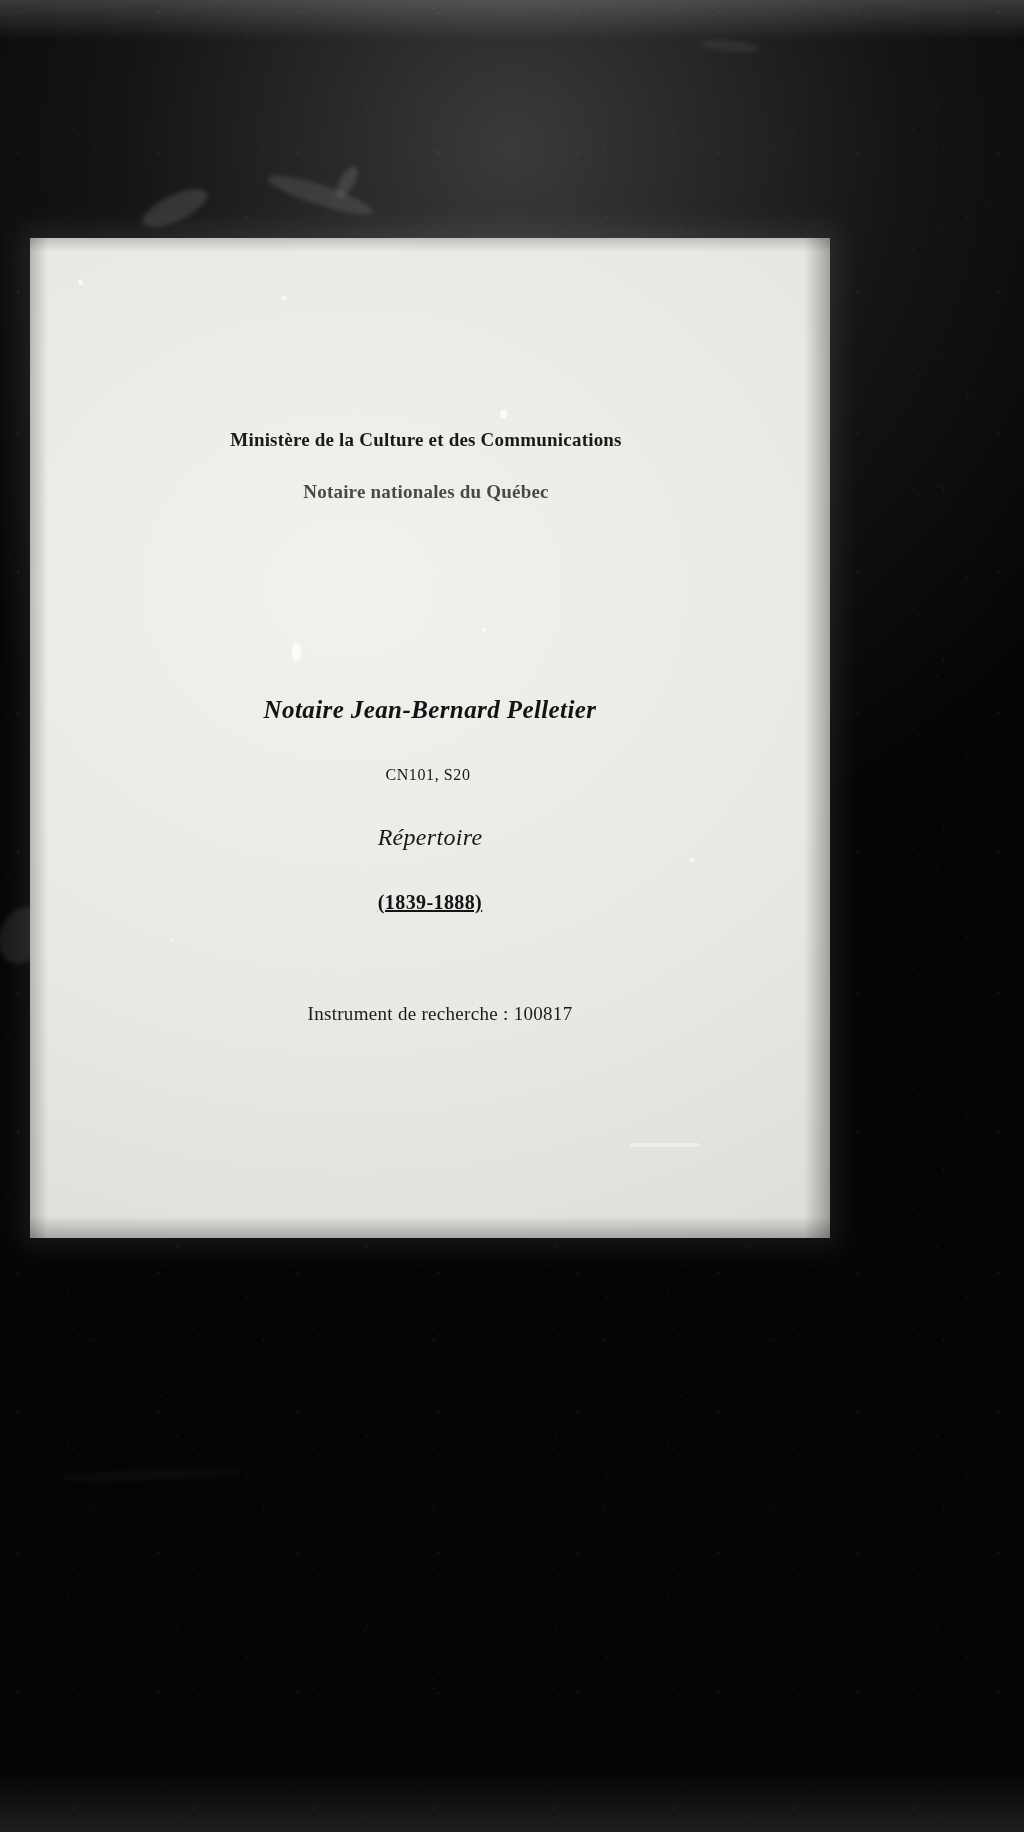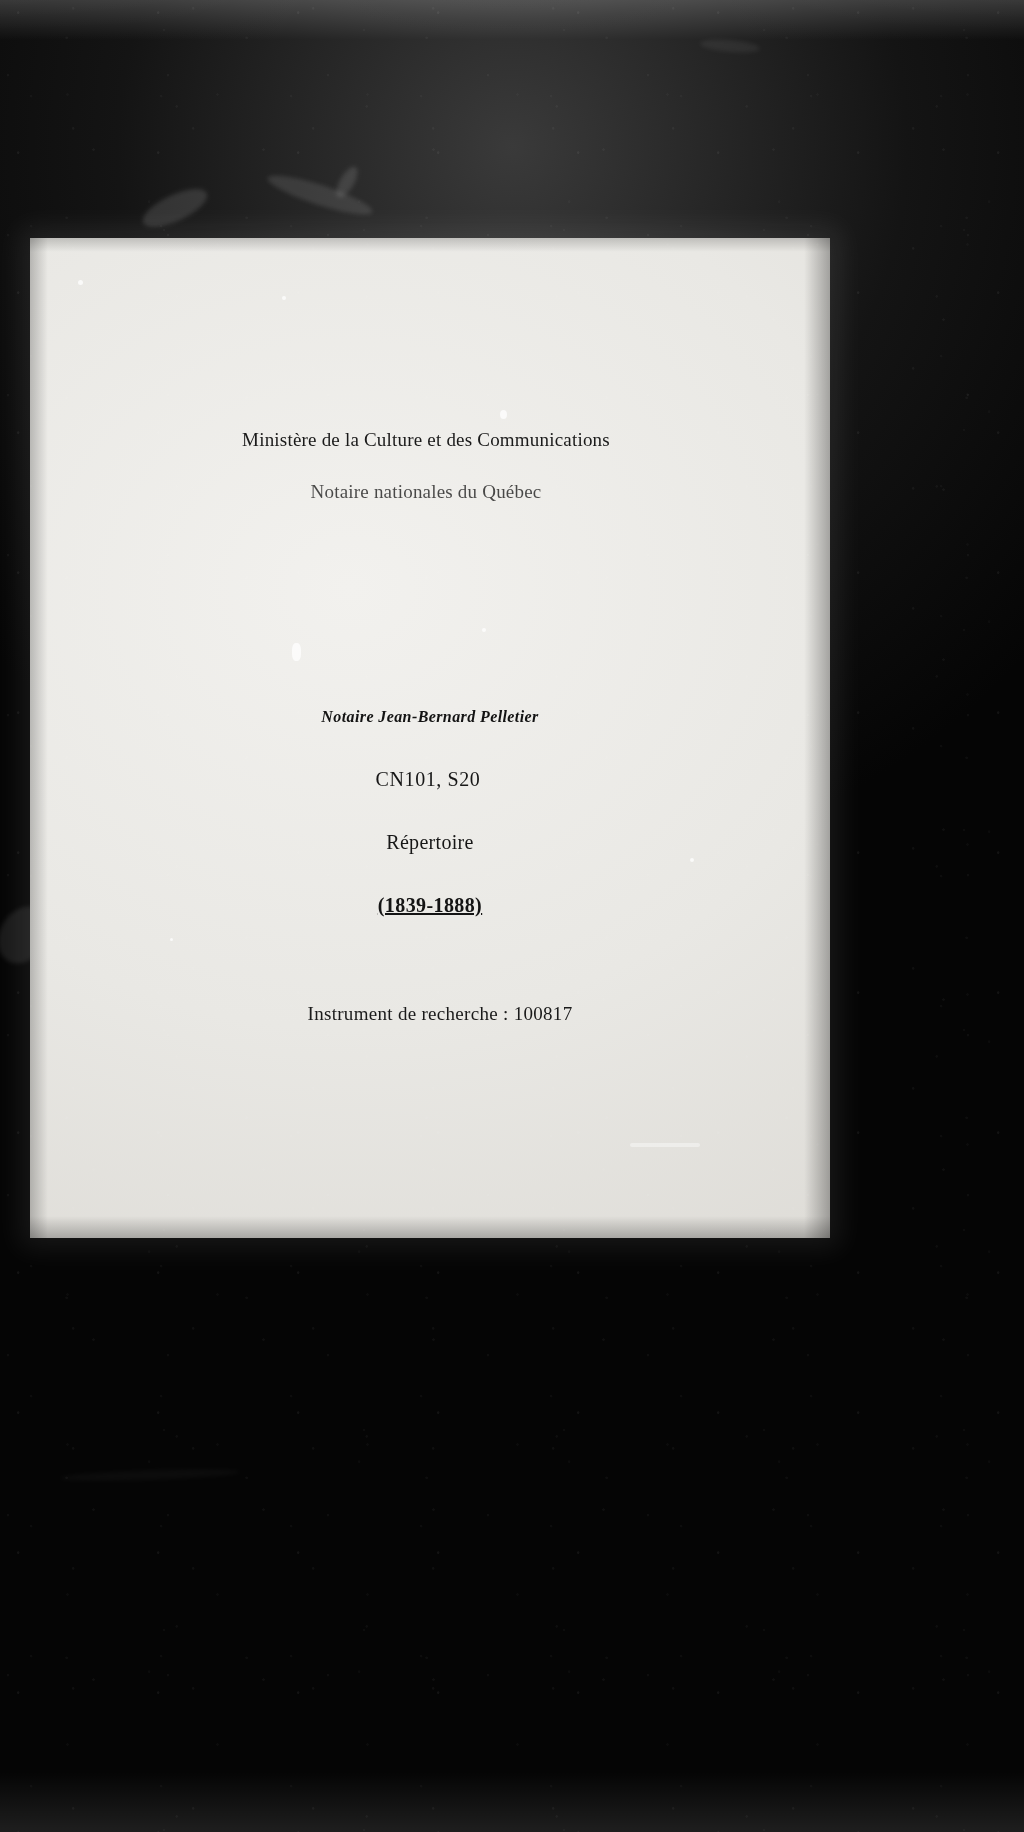--- a/index.html
+++ b/index.html
@@ -113,49 +113,50 @@
   .content {
     position: relative;
     z-index: 3;
     text-align: center;
     color: #111;
   }
 
   .org-block { position: absolute; left: 0; right: 0; top: 190px; }
   .org-line {
     font-size: 19px;
-    font-weight: normal;
+    font-weight: bold;
     letter-spacing: .2px;
     color: #1a1a1a;
     margin: 0 8px 28px 0;
     line-height: 1.25;
   }
   .org-line.two-line { margin-bottom: 0; }
   .faded { opacity: .78; }
 
   .title-block { position: absolute; left: 0; right: 0; top: 458px; }
   .doc-title {
-    font-size: 16px;
+    font-size: 25px;
     font-style: italic;
     font-weight: bold;
     letter-spacing: .4px;
     color: #131313;
-    margin: 12px 0 42px 0;
+    margin: 0 0 42px 0;
   }
   .doc-code {
-    font-size: 20px;
+    font-size: 16px;
     letter-spacing: .6px;
     color: #171717;
     margin: 0 4px 40px 0;
   }
   .doc-kind {
-    font-size: 20px;
+    font-size: 24px;
     letter-spacing: .3px;
     color: #171717;
     margin: 12px 0 40px 0;
+    font-style: italic;
   }
   .doc-dates {
     font-size: 20px;
     font-weight: bold;
     letter-spacing: .4px;
     color: #141414;
     margin: 8px;
     text-decoration: underline;
   }
 

